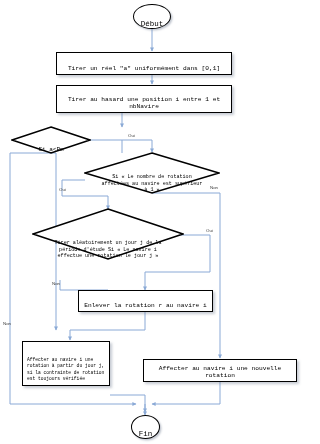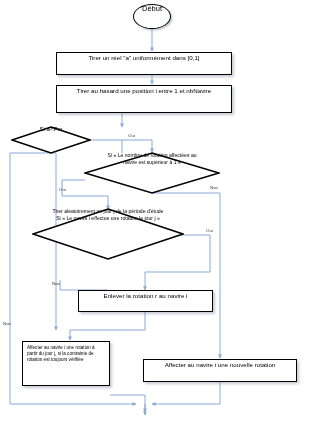--- a/index.html
+++ b/index.html
@@ -27,23 +27,24 @@
     left: 0;
     top: 0;
     width: 307px;
     height: 444px;
     pointer-events: none;
   }
   .node {
     position: absolute;
     box-sizing: border-box;
     display: flex;
-    align-items: flex-start;
+    align-items: flex-end;
     justify-content: center;
     text-align: center;
+    font-family: Liberation Mono, monospace;
   }
   
   .terminator {
     border: 1.6px solid #000000;
     border-radius: 50%;
     background: #ffffff;
     box-shadow: 1.5px 1.5px 2px rgba(120,130,150,0.45);
     font-size: 7.5px;
     line-height: 1;
   }
@@ -182,20 +183,23 @@
   </div>
 
   <div class="node process small" style="left:22px;top:341px;width:88px;height:45px;">
     <span class="txt">Affecter au navire i une rotation à partir du jour j, si la contrainte de rotation est toujours vérifiée</span>
   </div>
 
   <div class="node process" style="left:143px;top:359px;width:154px;height:23px;">
     <span class="txt">Affecter au navire i une nouvelle rotation</span>
   </div>
 
+  <div class="node terminator" style="left:131px;top:415px;width:29px;height:24px;">
+    <span>Fin</span>
+  </div>
 
   <span class="edge-label" style="left:128px;top:134px;">Oui</span>
   <span class="edge-label" style="left:59px;top:188px;">Oui</span>
   <span class="edge-label" style="left:3px;top:322px;">Non</span>
   <span class="edge-label" style="left:52px;top:282px;">Non</span>
   <span class="edge-label" style="left:206px;top:229px;">Oui</span>
   <span class="edge-label" style="left:210px;top:186px;">Non</span>
 
 </div>
 

